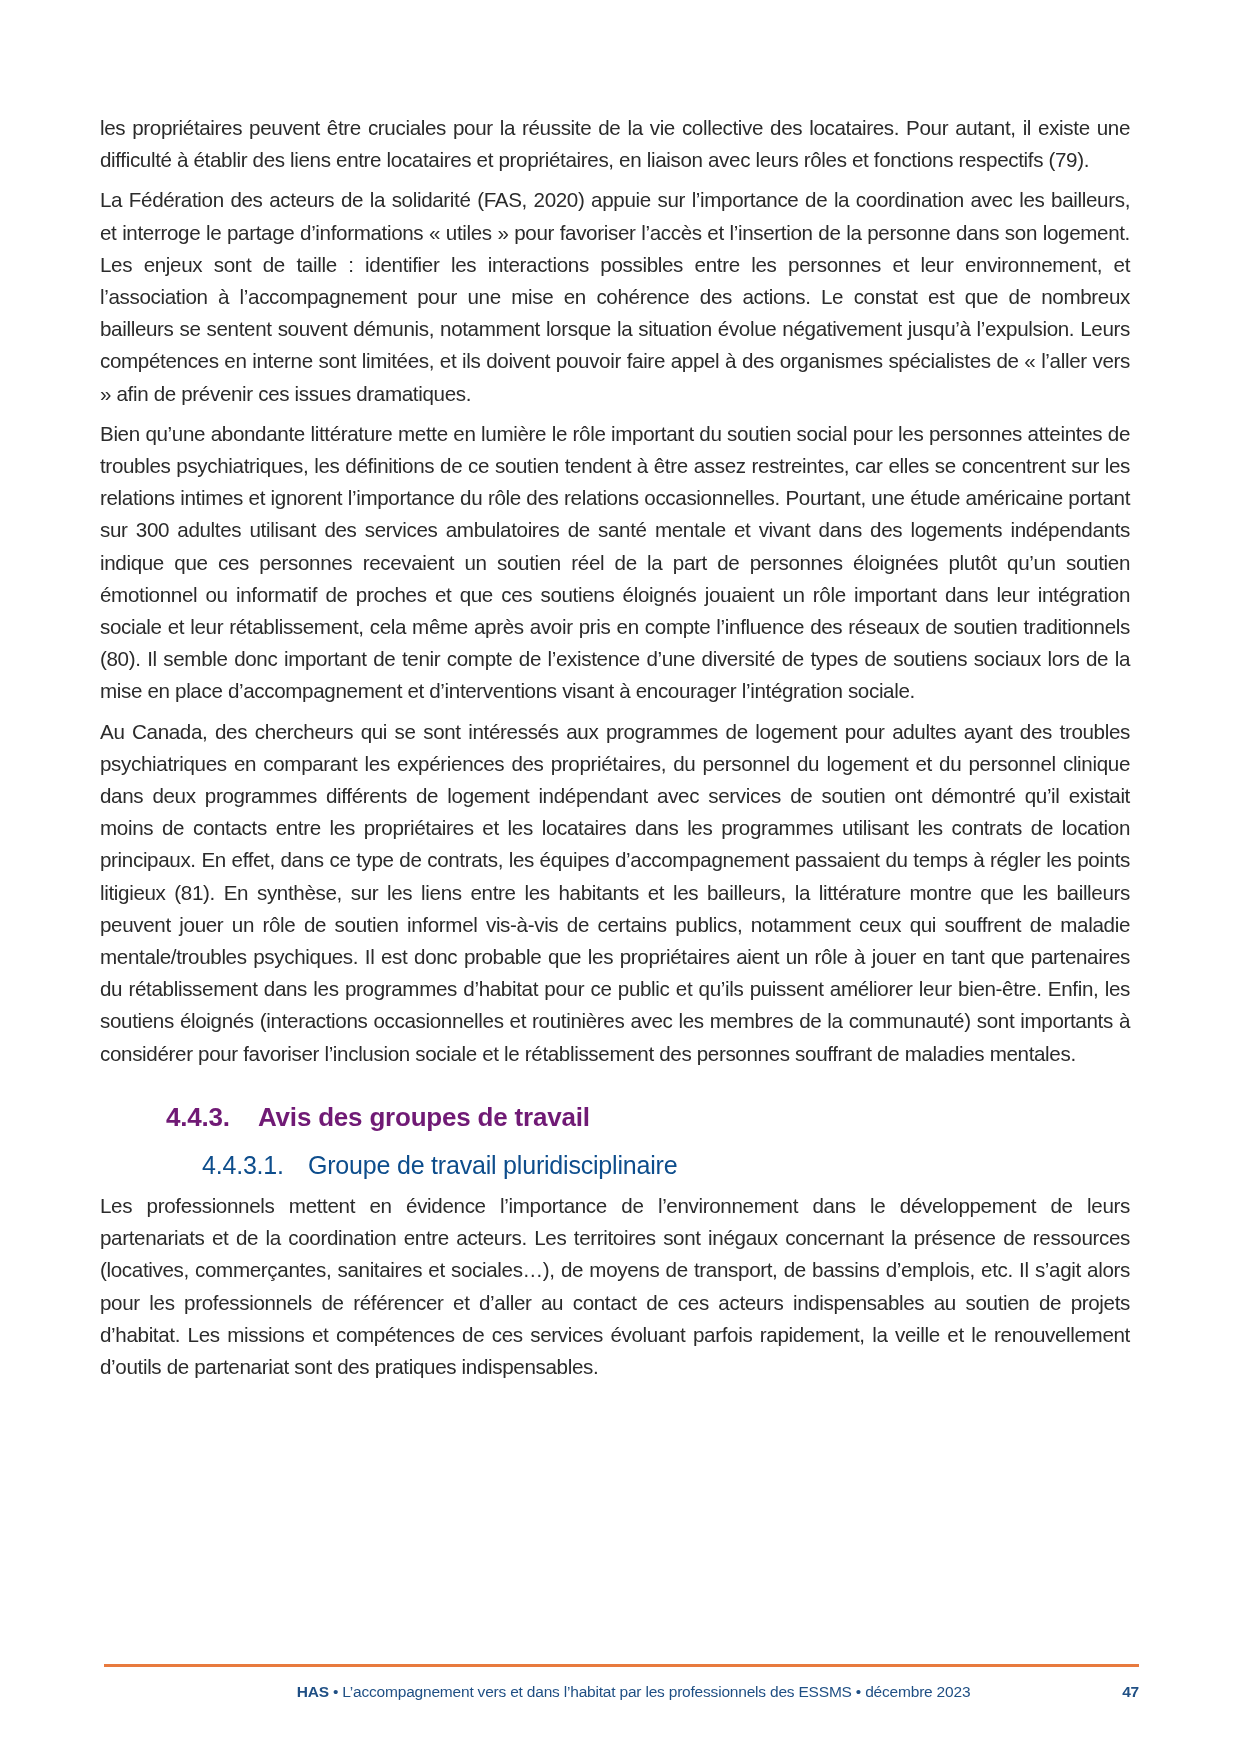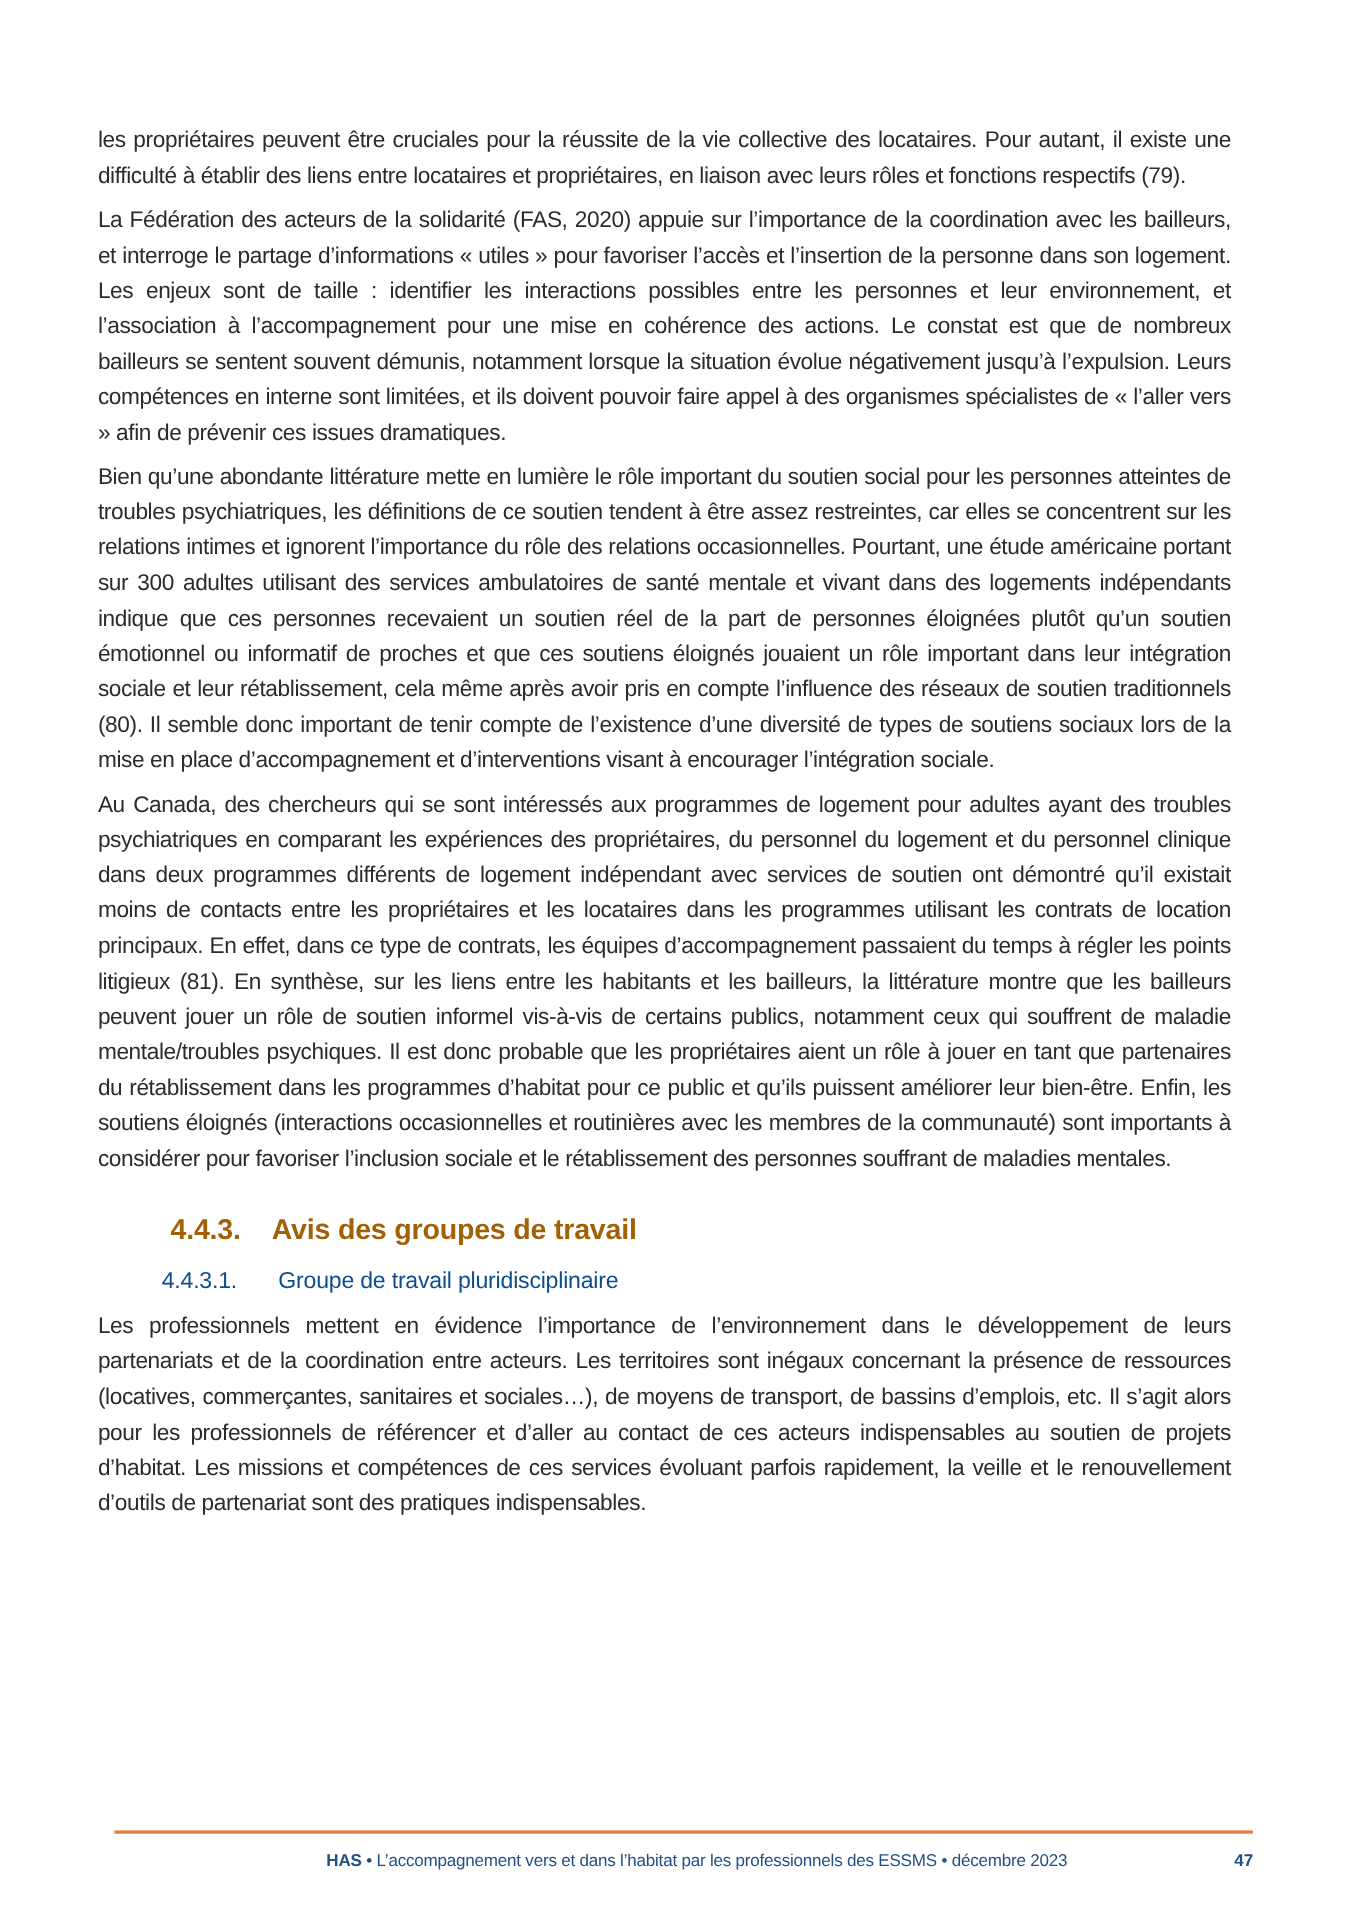--- a/index.html
+++ b/index.html
@@ -10,50 +10,50 @@
     body {
       width: 1241px;
       height: 1755px;
       position: relative;
       overflow: hidden;
       font-family: "Liberation Sans", sans-serif;
       color: #2b2b2b;
     }
     .page-content {
       position: absolute;
-      left: 89px;
+      left: 100px;
       top: 112px;
       width: 1030px;
     }
     .para {
       font-size: 20.6px;
       line-height: 32.2px;
       text-align: justify;
       margin: 0 0 8px 0;
       letter-spacing: -0.35px;
       word-spacing: 0px;
       hyphens: manual;
     }
     .h3 {
-      color: #a16207;
+      color: #701a75;
       font-weight: bold;
       font-size: 26px;
       margin: 30px 0 0 66px;
       line-height: 34px;
       letter-spacing: -0.2px;
     }
     .h3 .num {
       display: inline-block;
       width: 92px;
     }
     .h4 {
       color: #0d4d8c;
       font-weight: normal;
-      font-size: 21px;
-      margin: 16px 0 10px 58px;
+      font-size: 25px;
+      margin: 16px 0 10px 102px;
       line-height: 30px;
       letter-spacing: -0.2px;
     }
     .h4 .num {
       display: inline-block;
       width: 106px;
     }
     .footer-rule {
       position: absolute;
       left: 104px;

